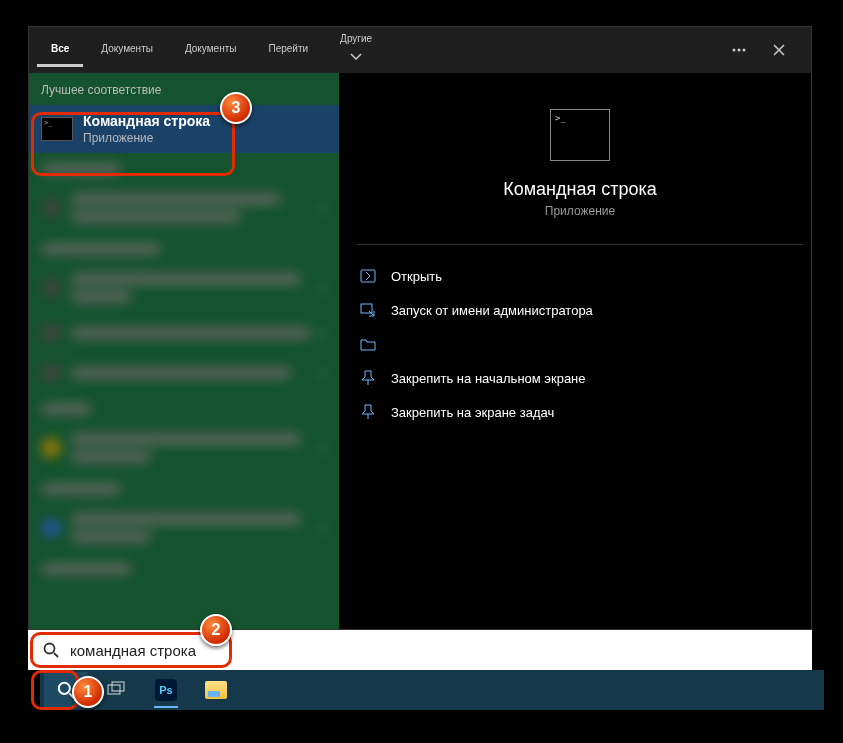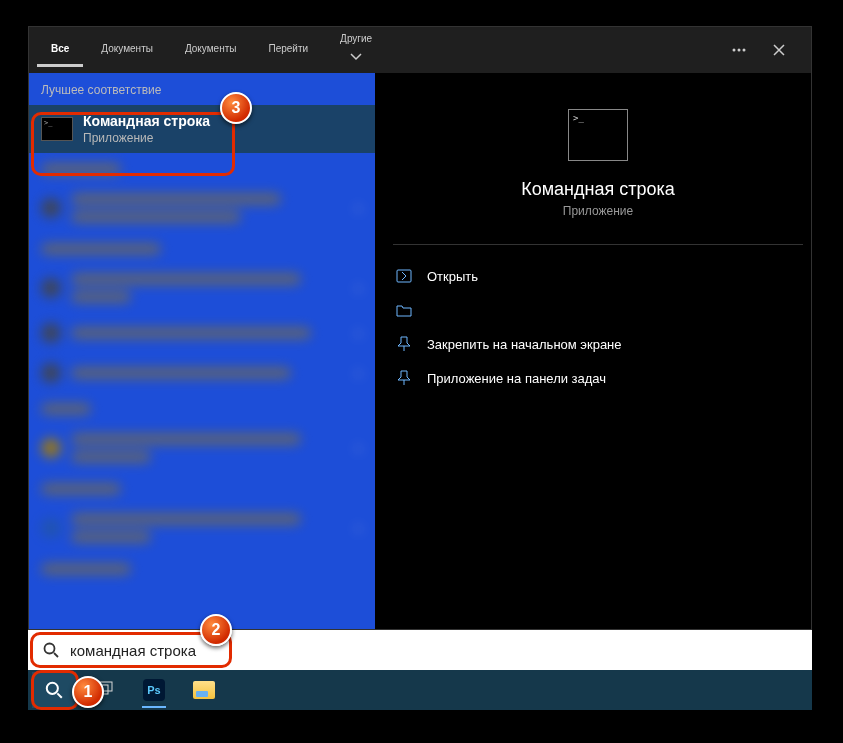--- a/index.html
+++ b/index.html
@@ -38,22 +38,22 @@
     border-bottom: 3px solid transparent;
     font-weight: 400;
   }
   .tab.active { border-bottom-color: #ccc; font-weight: 600; color: #fff; }
   .tab-dropdown { display: flex; align-items: center; gap: 4px; flex-direction: column; }
   .tab-spacer { flex: 1; }
   .titlebar-icons { display: flex; gap: 24px; padding-right: 16px; color: #ccc; }
   .icon { width: 16px; height: 16px; display: inline-block; }
   .main { flex: 1; display: flex; overflow: hidden; }
   .left-panel {
-    width: 346px;
-    background: #1d4ed8;
+    width: 310px;
+    background: #14532d;
     color: #ccc;
     display: flex;
     flex-direction: column;
     overflow: hidden;
   }
   .section-header {
     padding: 10px 12px 8px 12px;
     font-size: 12px;
     color: #bbb;
   }
@@ -130,21 +130,21 @@
     padding: 0 14px;
     gap: 10px;
   }
   .searchbar input {
     border: none; outline: none; flex: 1;
     font-size: 15px; color: #222;
     font-family: inherit;
   }
   .taskbar {
     position: absolute;
-    left: 28px; top: 670px;
+    left: 40px; top: 670px;
     width: 784px; height: 40px;
     background: #15384b;
     display: flex;
     align-items: center;
     padding: 0 4px;
     gap: 6px;
   }
   .taskbar-btn {
     width: 44px; height: 36px;
     display: flex; align-items: center; justify-content: center;
@@ -308,39 +308,48 @@
             <svg viewBox="0 0 18 18">
                 <rect x="2" y="3" width="14" height="12" rx="1" stroke="#6fb7ff" fill="none"></rect>
                 <path d="M7 13l4-4-4-4" stroke="#6fb7ff" fill="none"></path>
               </svg>
           </span>
           <span>Открыть</span>
         </div>
         <div class="action-item">
           <span class="action-icon">
             <svg viewBox="0 0 18 18">
+                <rect x="2" y="3" width="11" height="9" stroke="#6fb7ff" fill="none"></rect>
+                <path d="M10 10l5 5M15 10v5h-5" stroke="#6fb7ff" fill="none"></path>
+              </svg>
+          </span>
+          <span>Запуск от имени администратора</span>
+        </div>
+        <div class="action-item">
+          <span class="action-icon">
+            <svg viewBox="0 0 18 18">
                 <path d="M2 5h5l1 2h8v8H2z" stroke="#6fb7ff" fill="none"></path>
               </svg>
           </span>
         </div>
         <div class="action-item">
           <span class="action-icon">
             <svg viewBox="0 0 18 18">
                 <path d="M6 2h6v6l3 3H3l3-3zM9 11v5" stroke="#6fb7ff" fill="none"></path>
               </svg>
           </span>
           <span>Закрепить на начальном экране</span>
         </div>
         <div class="action-item">
           <span class="action-icon">
             <svg viewBox="0 0 18 18">
                 <path d="M6 2h6v6l3 3H3l3-3zM9 11v5" stroke="#6fb7ff" fill="none"></path>
               </svg>
           </span>
-          <span>Приложение на панели задач</span>
+          <span>Закрепить на экране задач</span>
         </div>
       </div>
     </div>
   </div>
 </div>
 
 <div class="searchbar">
   <span class="icon" style="width:18px;height:18px">
     <svg viewBox="0 0 18 18">
         <circle cx="7.5" cy="7.5" r="5" stroke="#333" stroke-width="1.8" fill="none"></circle>

